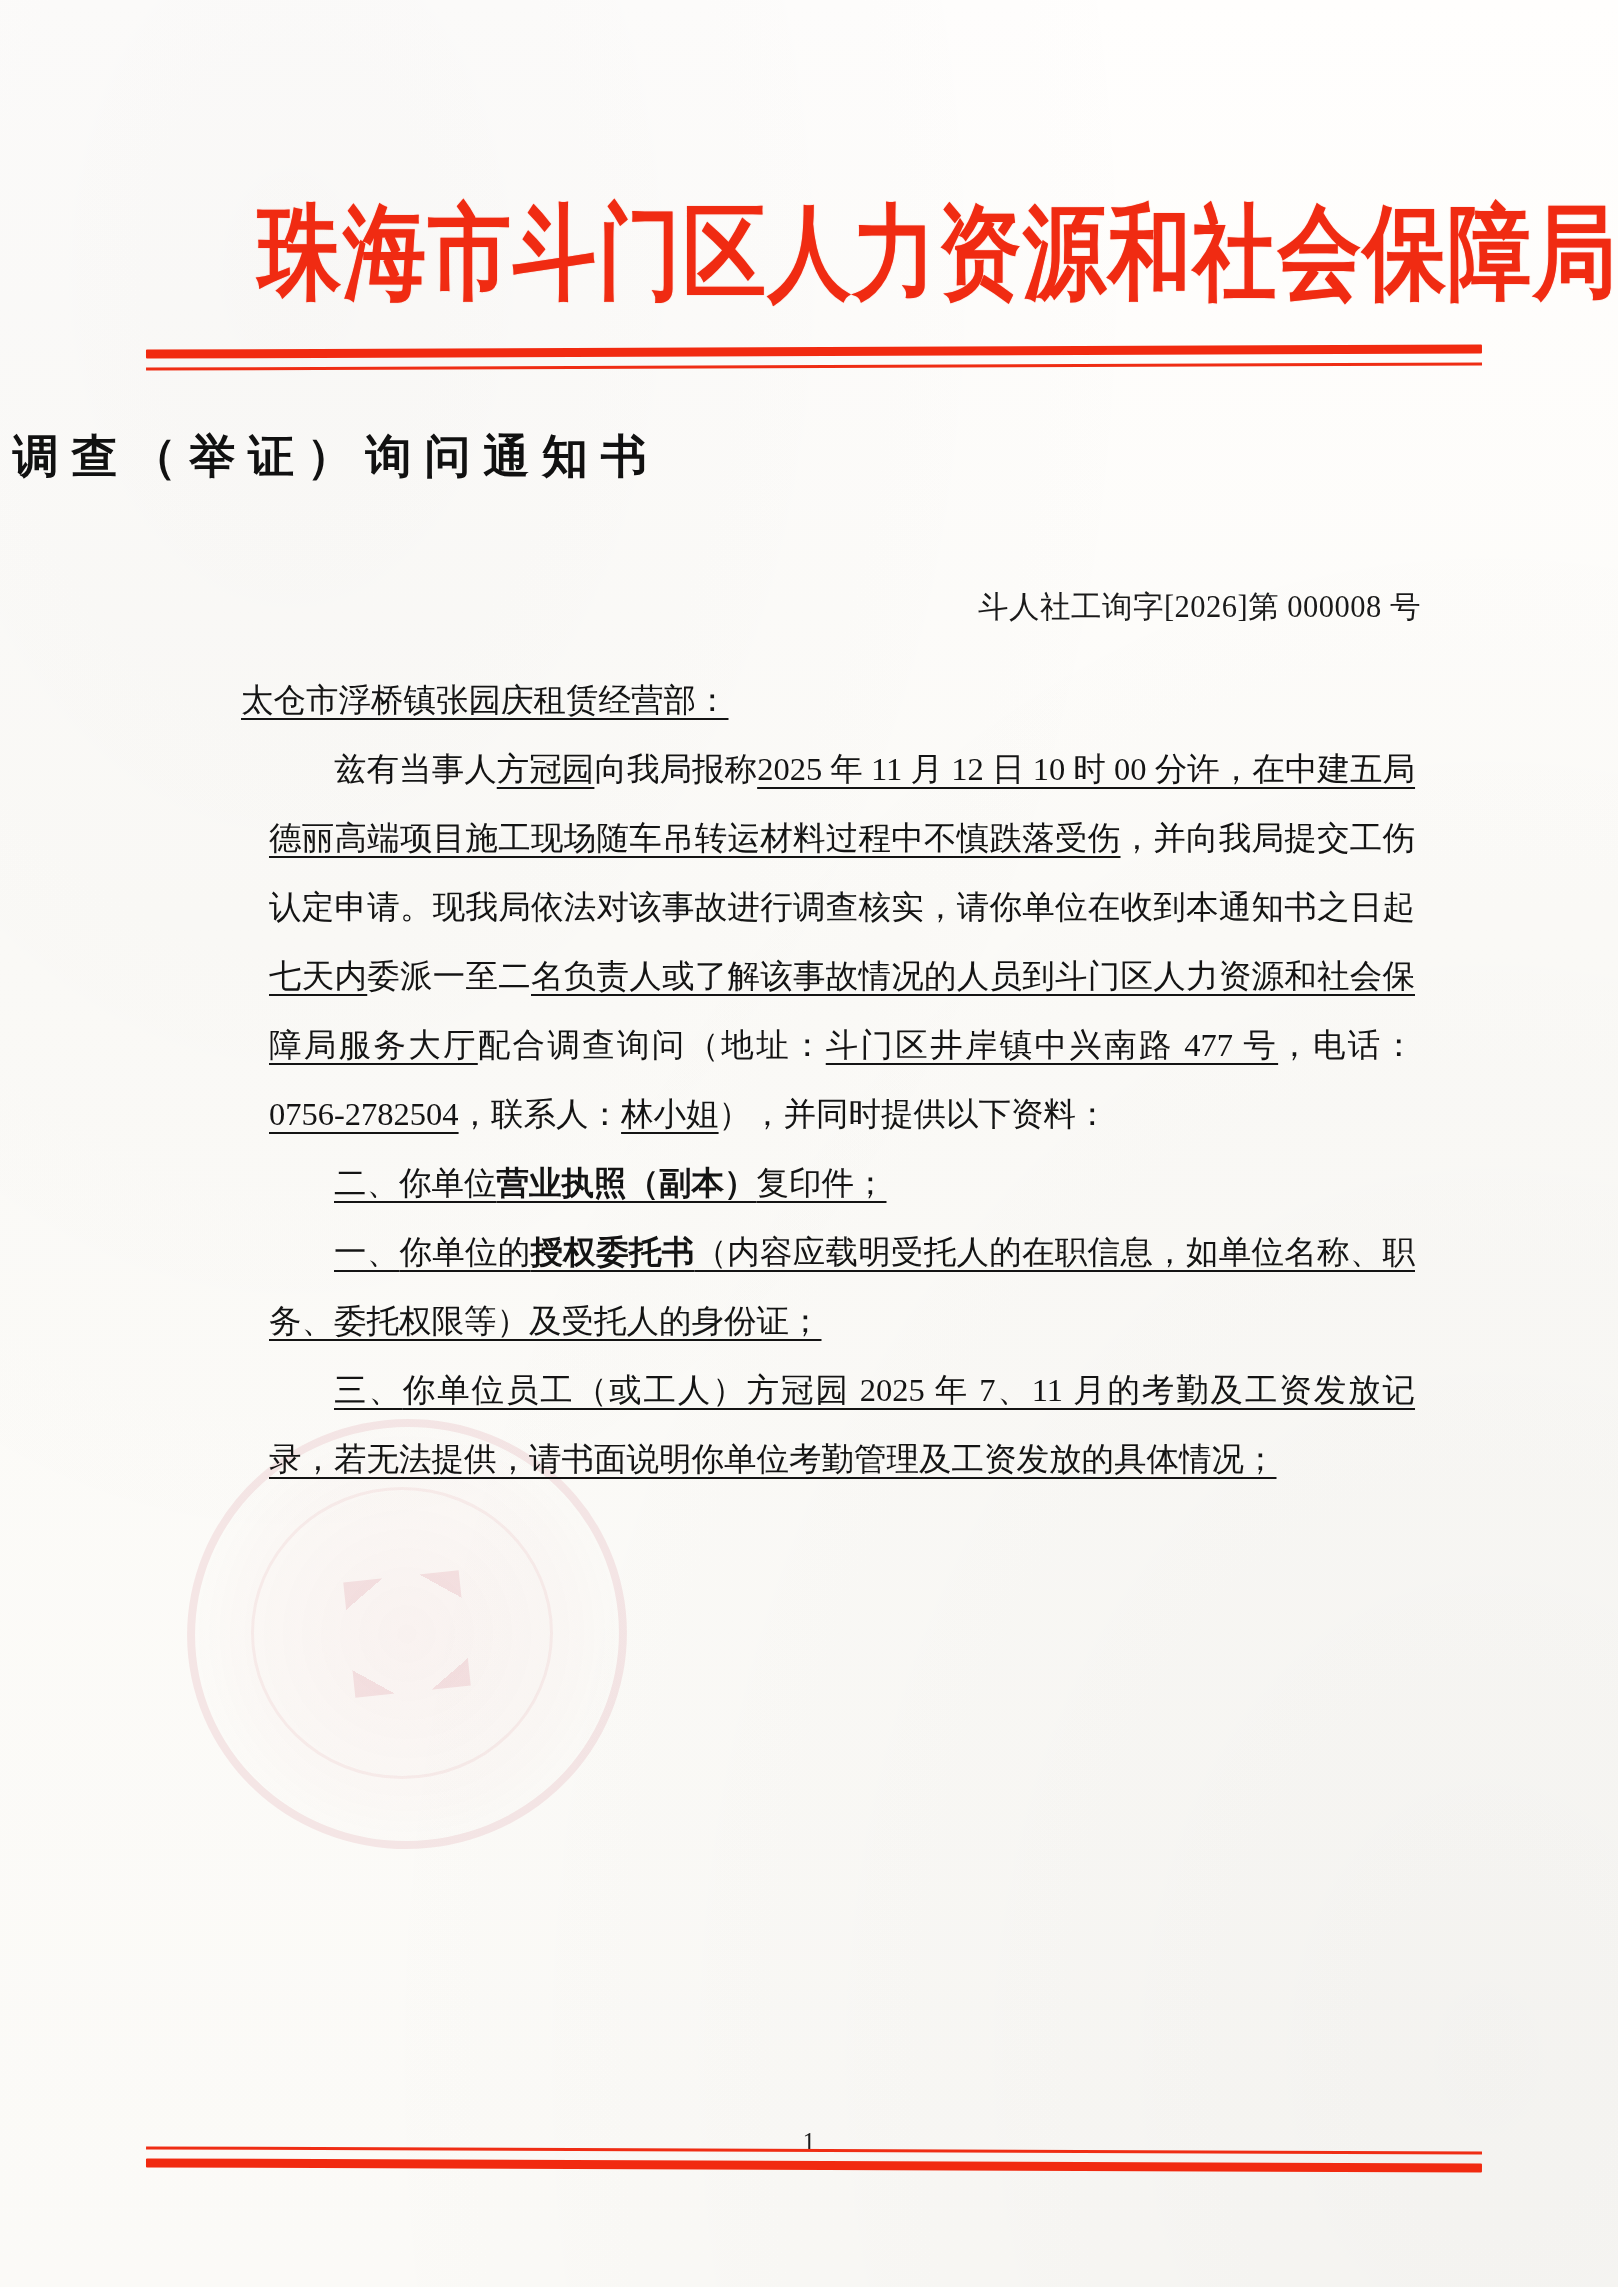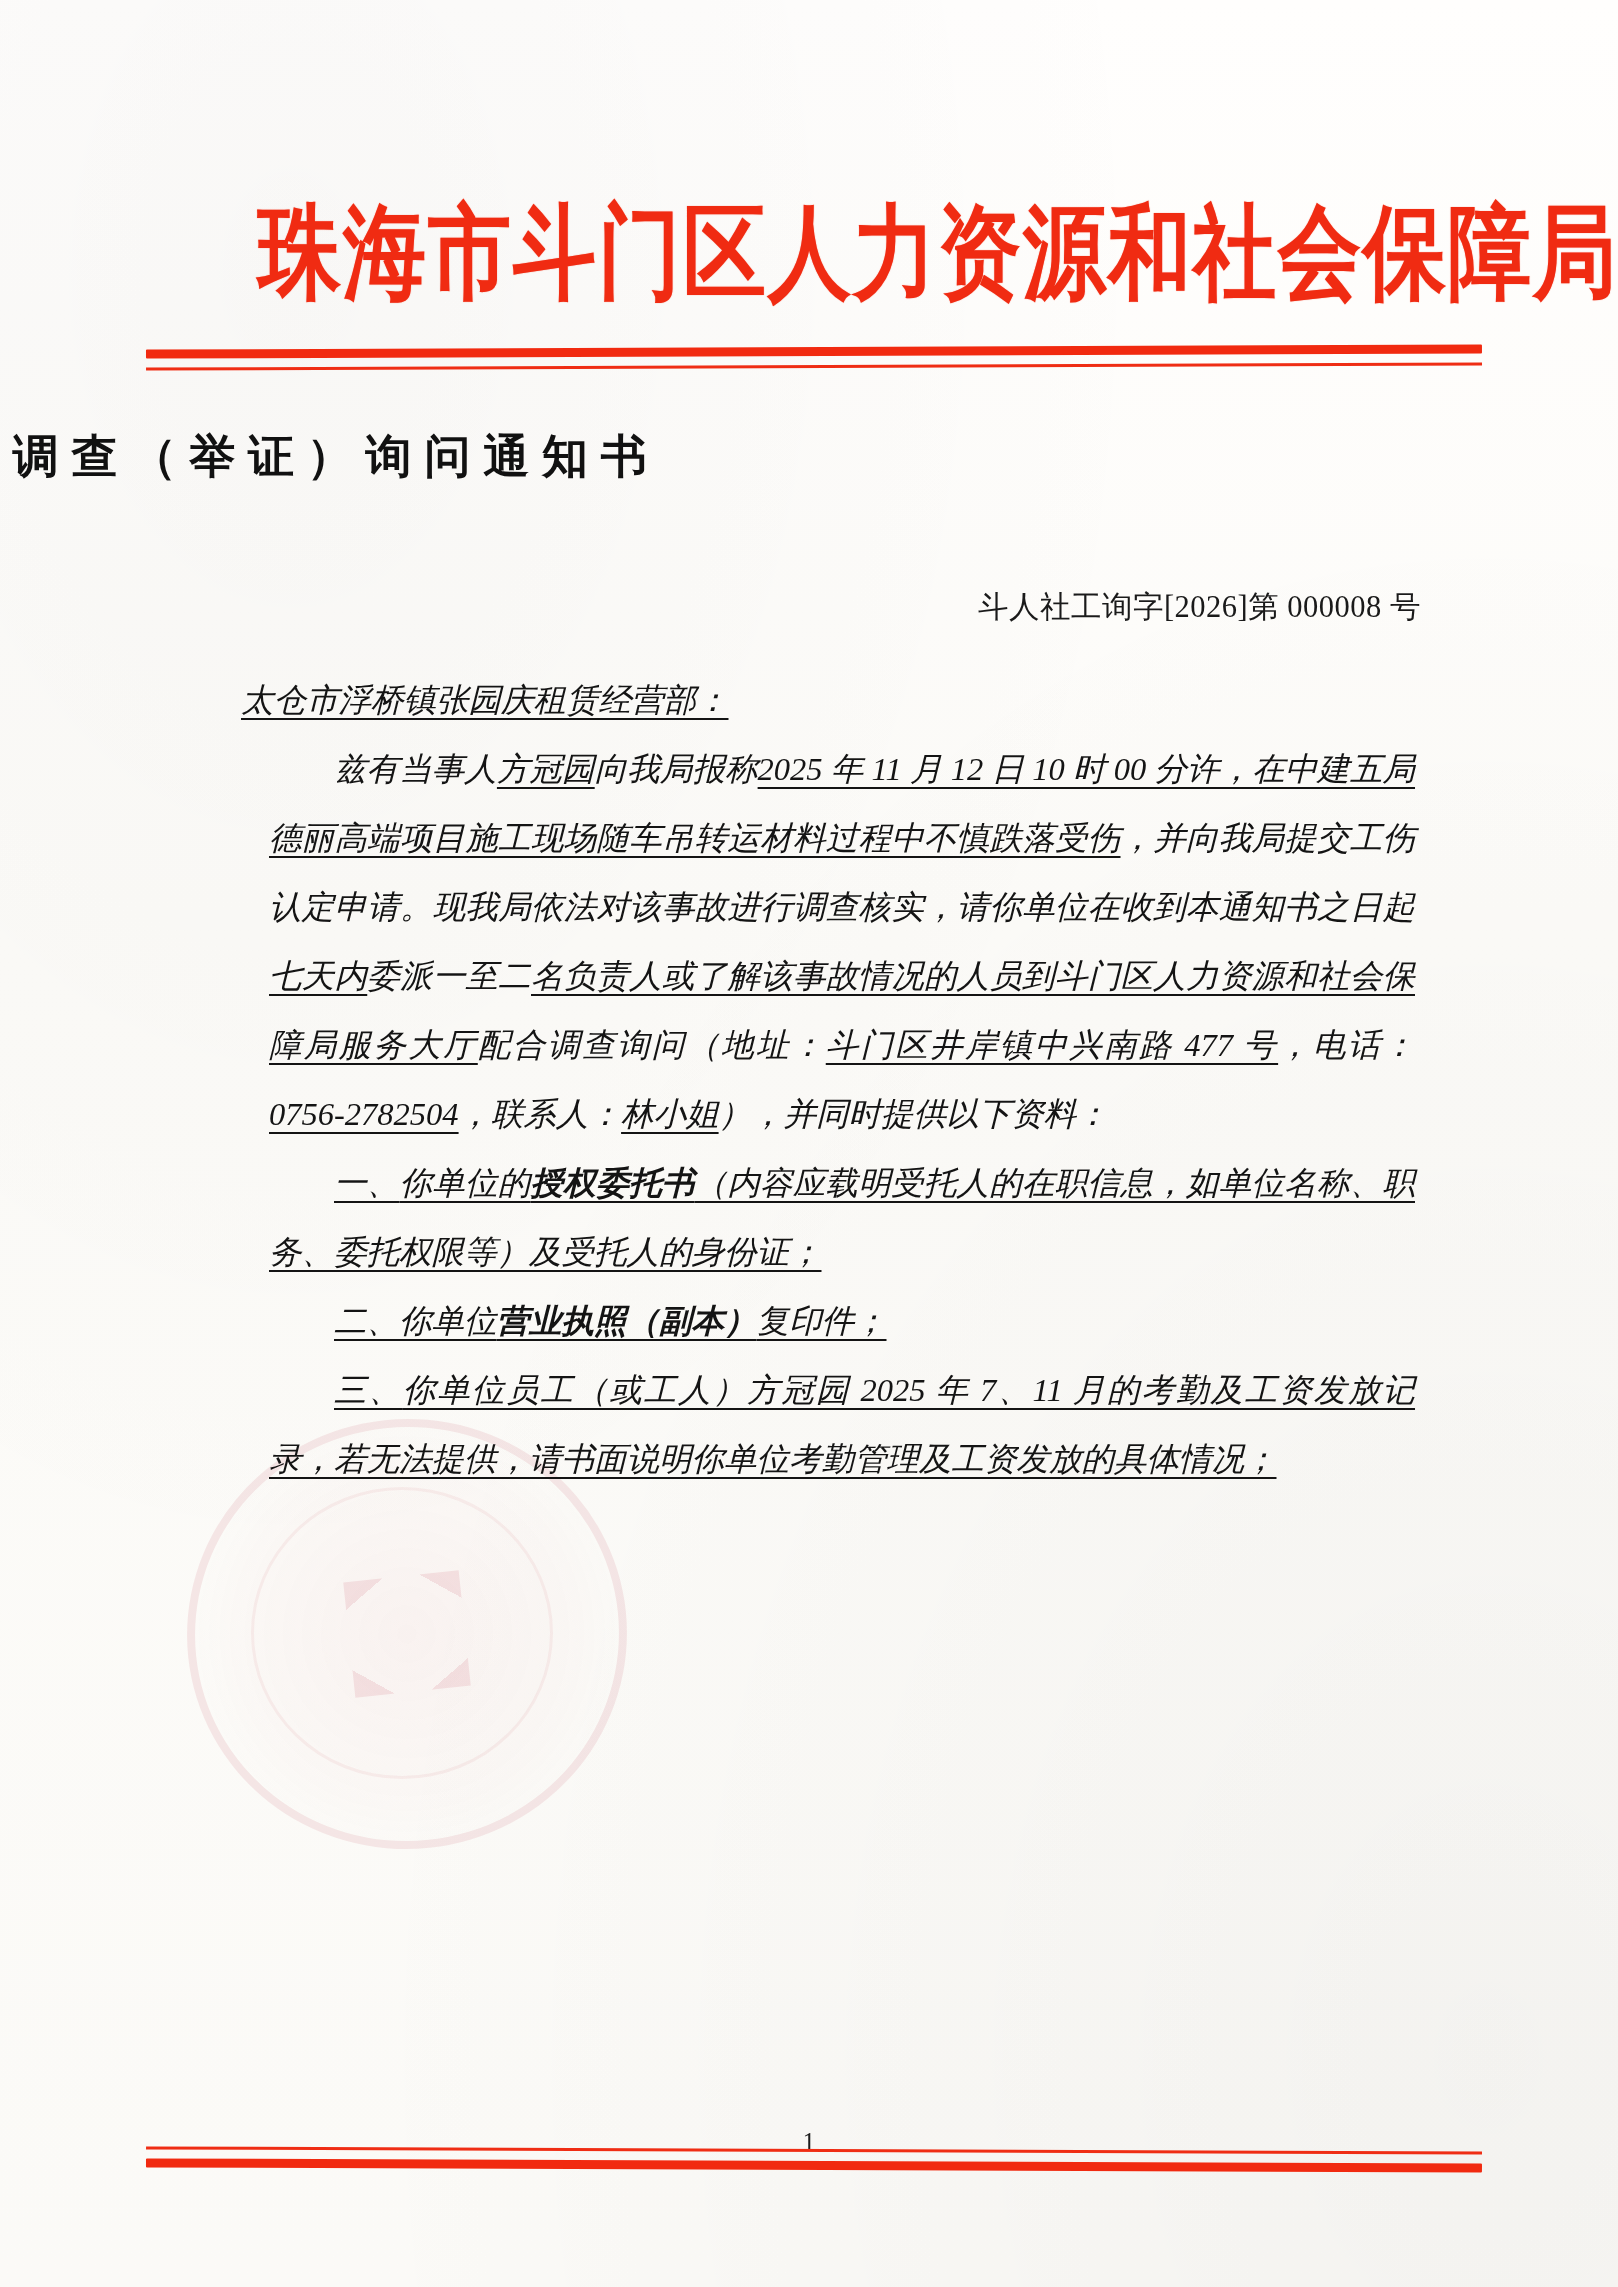--- a/index.html
+++ b/index.html
@@ -138,21 +138,20 @@
 
   
   #body {
     position: absolute;
     left: 241px;
     top: 666px;
     width: 1174px;
     font-size: 32.5px;
     color: #141414;
     line-height: 69px;
-    font-style: italic;
   }
   .para {
     margin: 0;
     text-align: justify;
     text-justify: inter-ideograph;
   }
   .indent { text-indent: 65px; margin-left: 28px; }
   .u {
     text-decoration: underline;
     text-underline-offset: 6.9px;
@@ -205,25 +204,25 @@
 
     <p class="para">
       <span class="u">太仓市浮桥镇张园庆租赁经营部：</span>
     </p>
 
     <p class="para indent">
       <span>兹有当事人</span><span class="u">方冠园</span><span>向我局报称</span><span class="u">2025 年 11 月 12 日 10 时 00 分许，在中建五局德丽高端项目施工现场随车吊转运材料过程中不慎跌落受伤</span><span>，并向我局提交工伤认定申请。现我局依法对该事故进行调查核实，请你单位在收到本通知书之日起</span><span class="u">七天内</span><span>委派一至二</span><span class="u">名负责人或了解该事故情况的人员到</span><span class="u">斗门区人力资源和社会保障局服务大厅</span><span>配合调查询问（地址：</span><span class="u">斗门区井岸镇中兴南路 477 号</span><span>，电话：</span><span class="u">0756-2782504</span><span>，联系人：</span><span class="u">林小姐</span><span>），并同时提供以下资料：</span>
     </p>
 
     <p class="para indent">
+      <span class="u">二、</span><span class="u">你单位</span><span class="u b">营业执照（副本）</span><span class="u">复印件；</span>
+    </p>
+
+    <p class="para indent">
       <span class="u">一、</span><span class="u">你单位的</span><span class="u b">授权委托书</span><span class="u">（内容应载明受托人的在职信息，如单位名称、职务、委托权限等）及受托人的身份证；</span>
-    </p>
-
-    <p class="para indent">
-      <span class="u">二、</span><span class="u">你单位</span><span class="u b">营业执照（副本）</span><span class="u">复印件；</span>
     </p>
 
     <p class="para indent">
       <span class="u">三、</span><span class="u">你单位员工（或工人）方冠园 2025 年 7、11 月的考勤及工资发放记录，若无法提供，请书面说明你单位考勤管理及工资发放的具体情况；</span>
     </p>
 
 
 
   </div>
 

